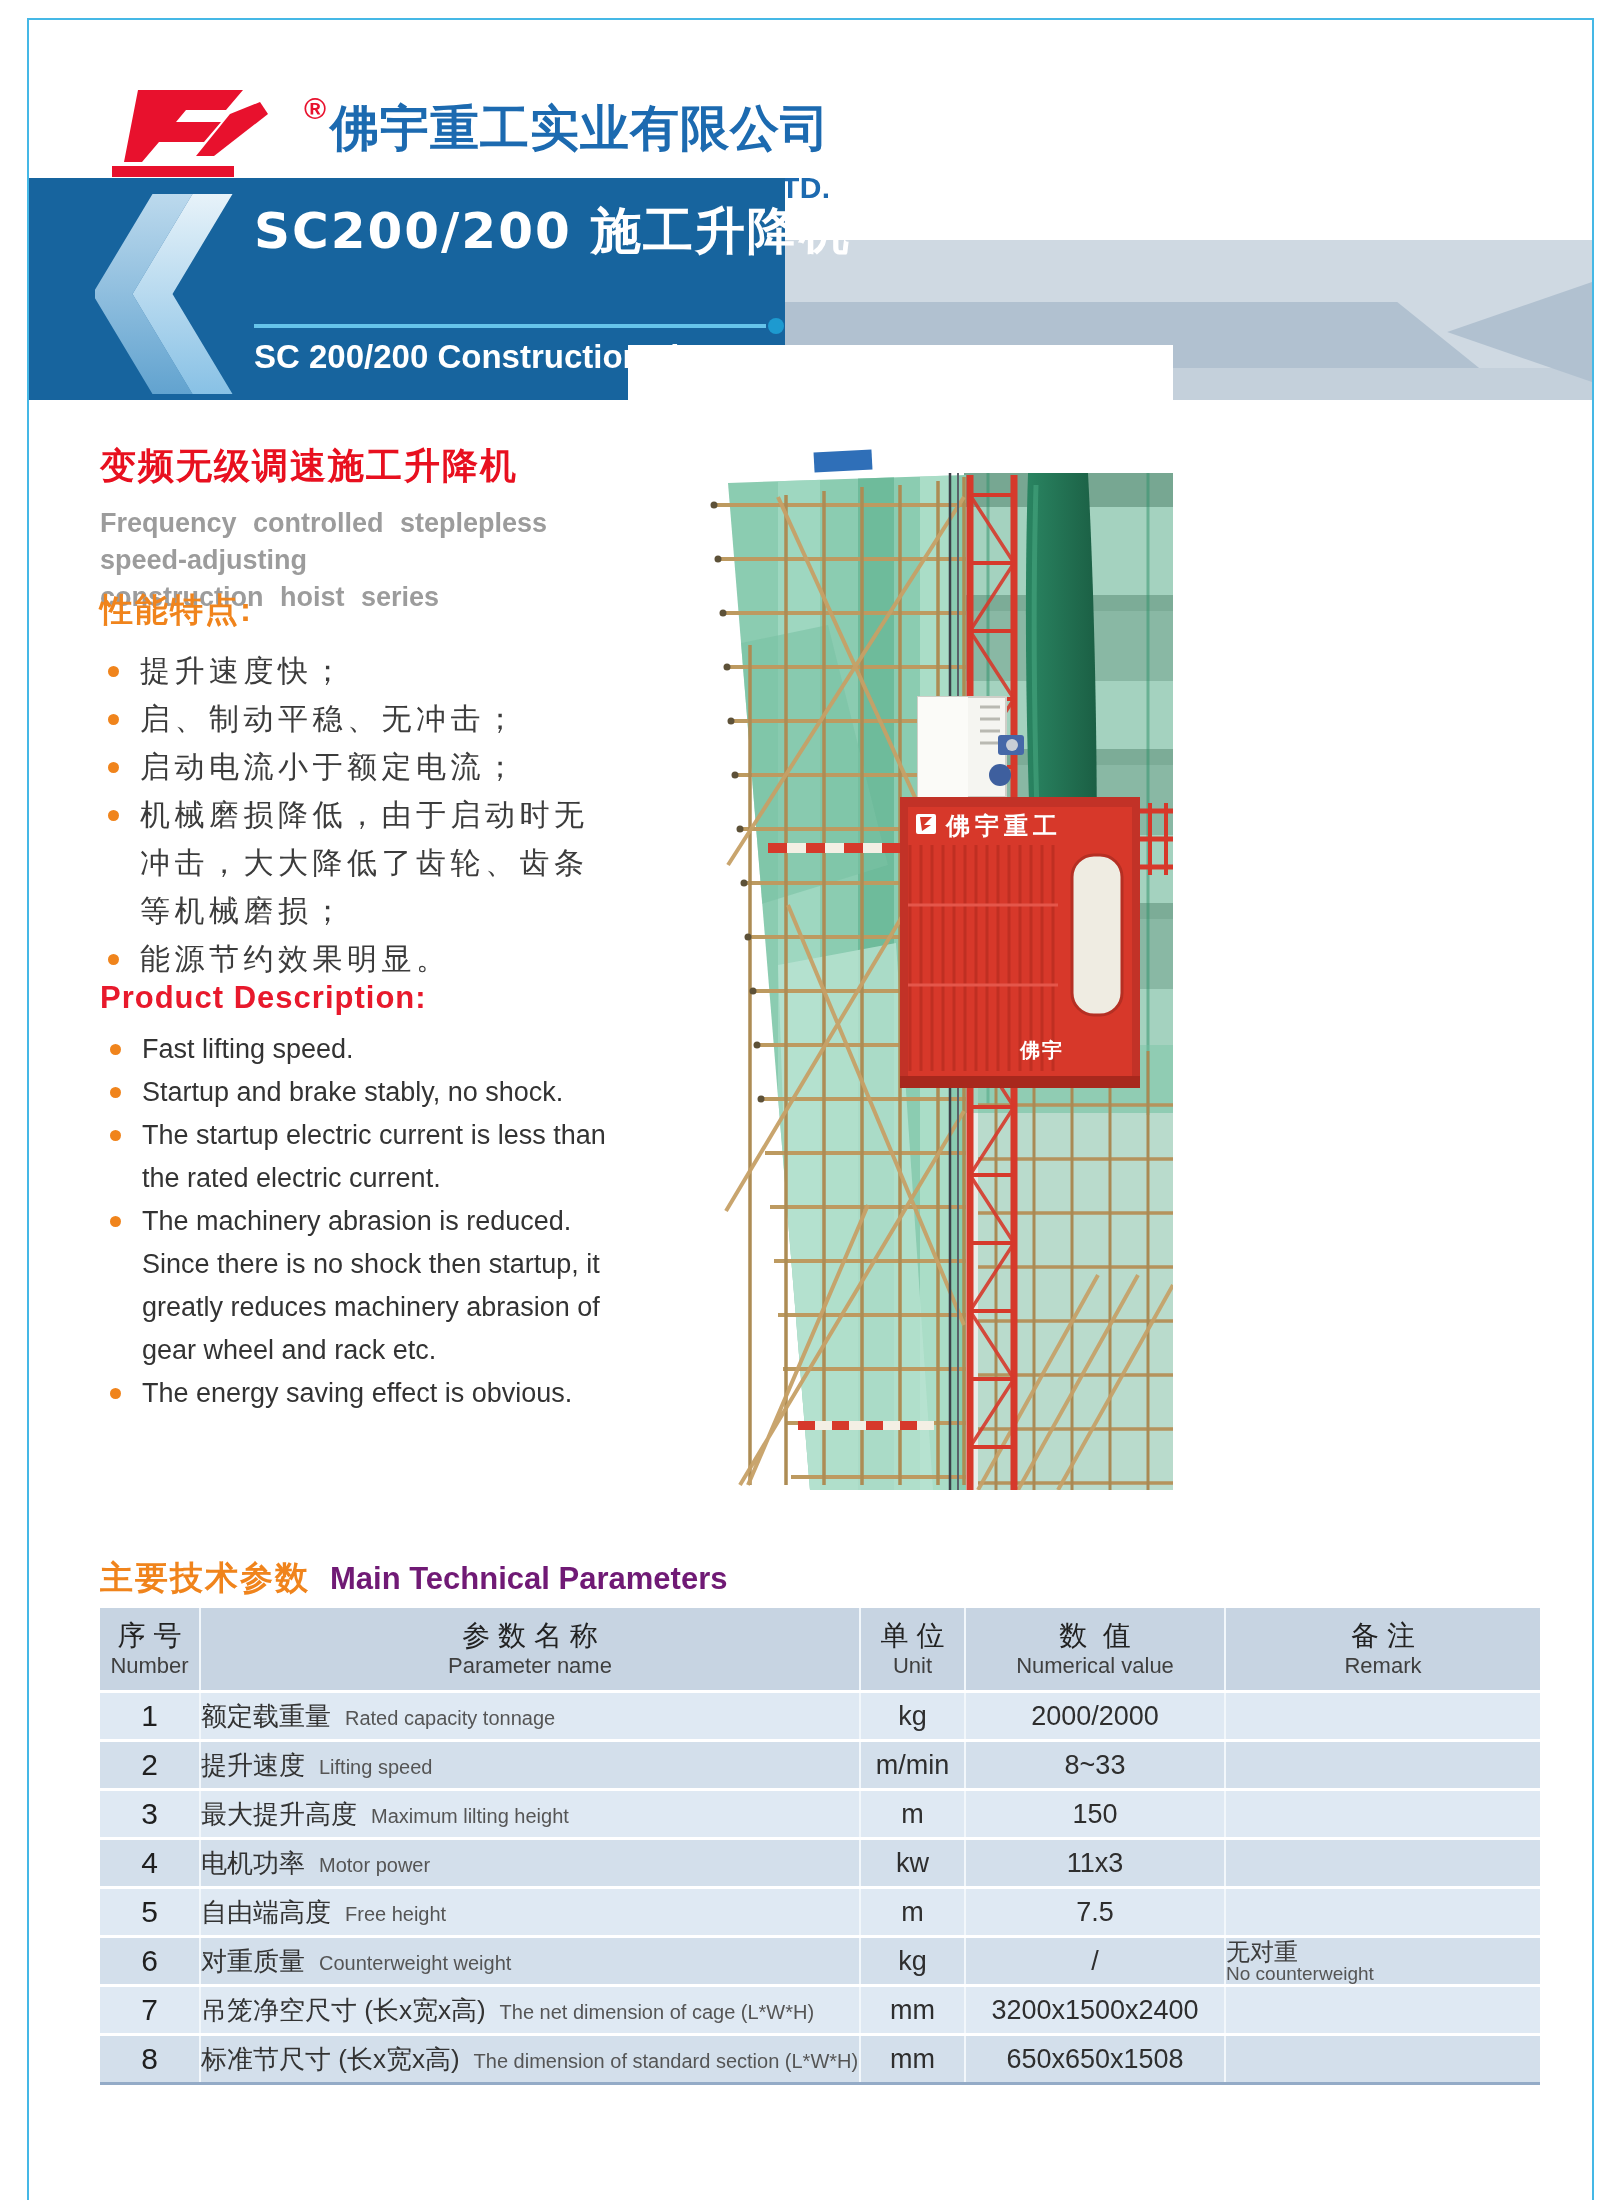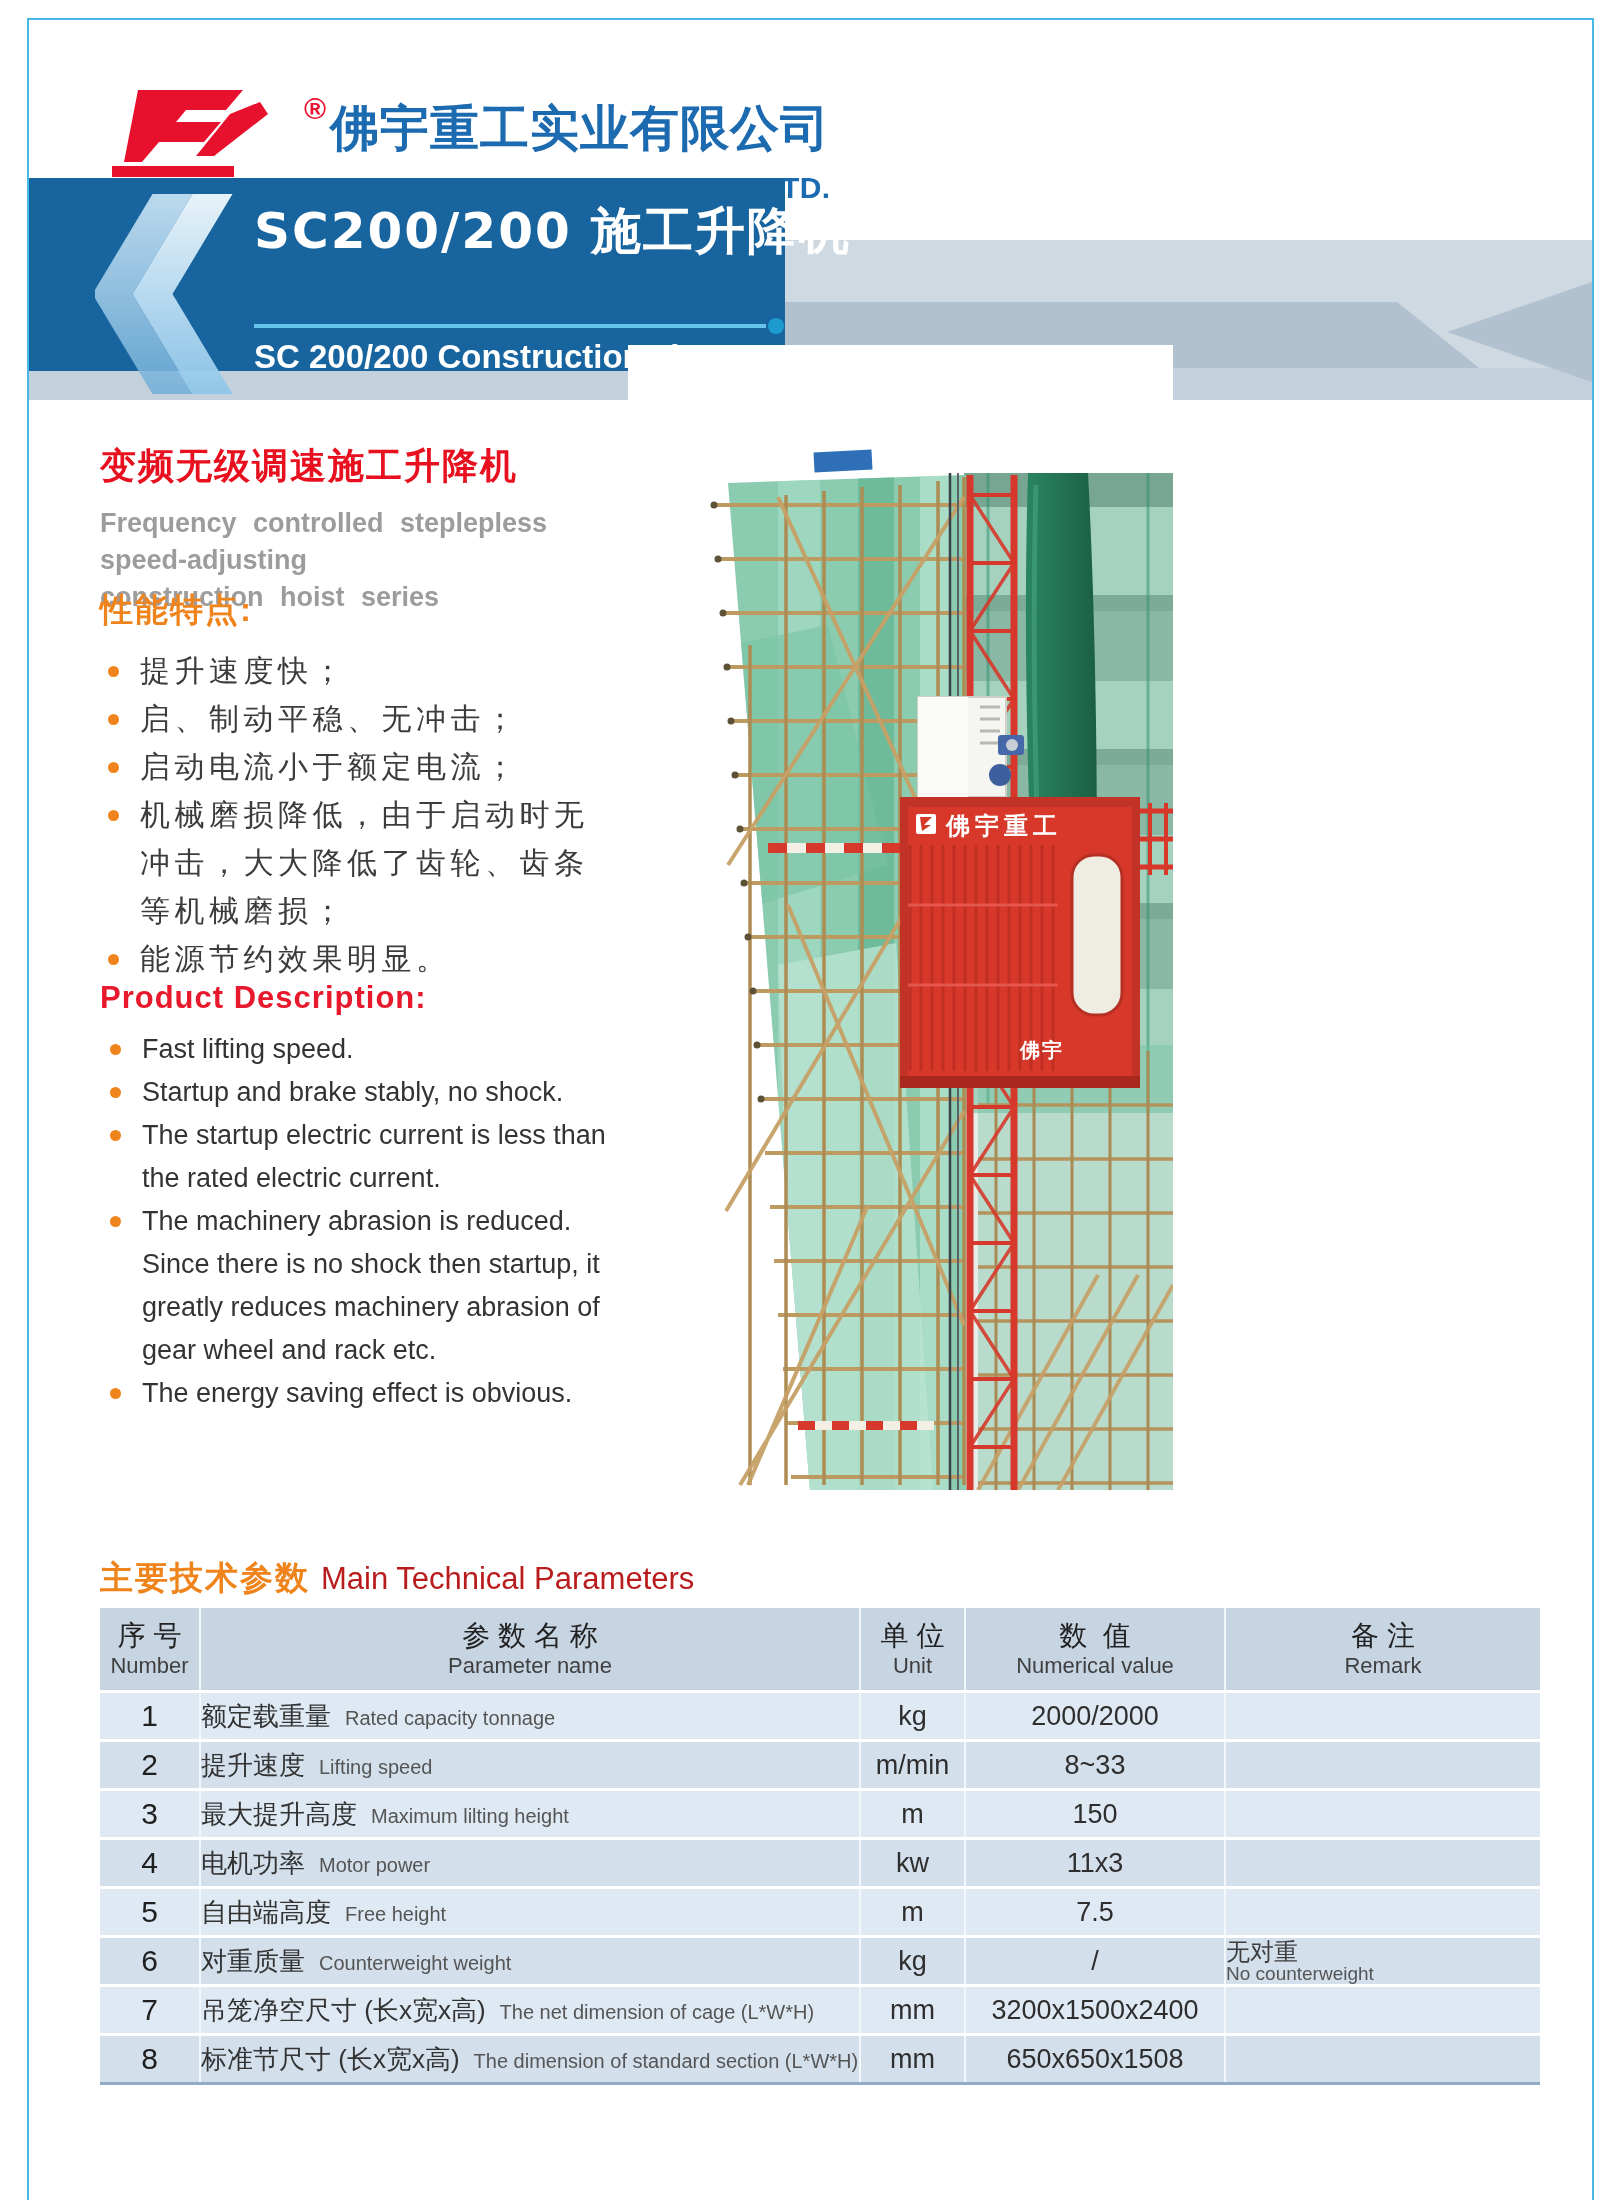--- a/index.html
+++ b/index.html
@@ -17,21 +17,21 @@
   .logo-svg { display:block; }
   .reg-mark { position:absolute; left:196px; top:2px; color:#e8112d; font-size:30px; font-weight:bold; }
   .logo-text { margin-top:8px; color:#e8112d; font-size:38px; font-weight:bold; letter-spacing:12px; white-space:nowrap; }
   .company { position:absolute; left:330px; top:96px; }
   .company-cn { color:#1c6ab0; font-size:49px; font-weight:bold; letter-spacing:1px; white-space:nowrap; }
   .company-en { color:#1c6ab0; font-size:30px; font-weight:600; letter-spacing:0.5px; margin-top:9px; white-space:nowrap; }
 
   
   .banner-strip { position:absolute; left:29px; right:20px; top:240px; height:160px; }
   .banner-strip svg { display:block; width:100%; height:100%; }
-  .banner-box { position:absolute; left:29px; top:178px; width:756px; height:193px; background:#17649e; }
+  .banner-box { position:absolute; left:29px; top:178px; width:756px; height:222px; background:#17649e; }
   .chevrons { position:absolute; left:66px; top:16px; }
   .banner-title { position:absolute; left:225px; top:20px; color:#ffffff; font-size:50px; font-weight:800; letter-spacing:2px; white-space:nowrap; font-family:"DejaVu Sans","Liberation Sans",sans-serif; }
   .banner-underline { position:absolute; left:225px; top:146px; width:512px; height:4px; background:#66c4ea; }
   .banner-underline .dot { position:absolute; right:-18px; top:-6px; width:16px; height:16px; border-radius:50%; background:#1d9ad0; }
   .banner-sub { position:absolute; left:225px; top:160px; color:#ffffff; font-size:33px; font-weight:bold; white-space:nowrap; }
 
   
   .intro { position:absolute; left:100px; top:442px; width:490px; }
   .intro-cn { color:#e8101f; font-size:36px; font-weight:bold; letter-spacing:2px; white-space:nowrap; }
   .intro-en { margin-top:14px; color:#9c9c9c; font-size:27px; font-weight:bold; line-height:37px; word-spacing:9px; }
@@ -47,21 +47,21 @@
   .en-list { list-style:none; margin:12px 0 0 0; padding:0; }
   .en-list li { position:relative; padding-left:42px; font-size:27px; color:#333333; line-height:43px; max-width:468px; }
   .en-list .bullet { position:absolute; left:10px; top:16px; width:11px; height:11px; border-radius:50%; background:#f0841c; }
 
   
   .photo { position:absolute; left:628px; top:345px; width:545px; height:1145px; margin:0; }
 
   
   .params-title { position:absolute; left:100px; top:1556px; white-space:nowrap; }
   .params-title .cn { color:#f0841c; font-size:33px; font-weight:bold; letter-spacing:2px; }
-  .params-title .en { color:#b91c1c; font-size:31px; font-weight:normal; margin-left:11px; }
+  .params-title .en { color:#701a75; font-size:31px; font-weight:bold; margin-left:20px; }
   .params-table-wrap { position:absolute; left:100px; top:1608px; width:1560px; }
   table.params { width:1440px; table-layout:fixed; border-collapse:collapse; border-bottom:3px solid #94abc7; }
   table.params col.w-num  { width:100px; }
   table.params col.w-name { width:660px; }
   table.params col.w-unit { width:105px; }
   table.params col.w-val  { width:260px; }
   table.params col.w-rem  { width:315px; }
   table.params thead th { background:#c7d4e2; height:82px; vertical-align:middle; text-align:center; font-weight:normal; padding:0; }
   table.params thead th + th, table.params tbody td + td { border-left:2px solid #f2f7fb; }
   table.params tbody td { border-top:3px solid #ffffff; height:46px; vertical-align:middle; padding:0; }

